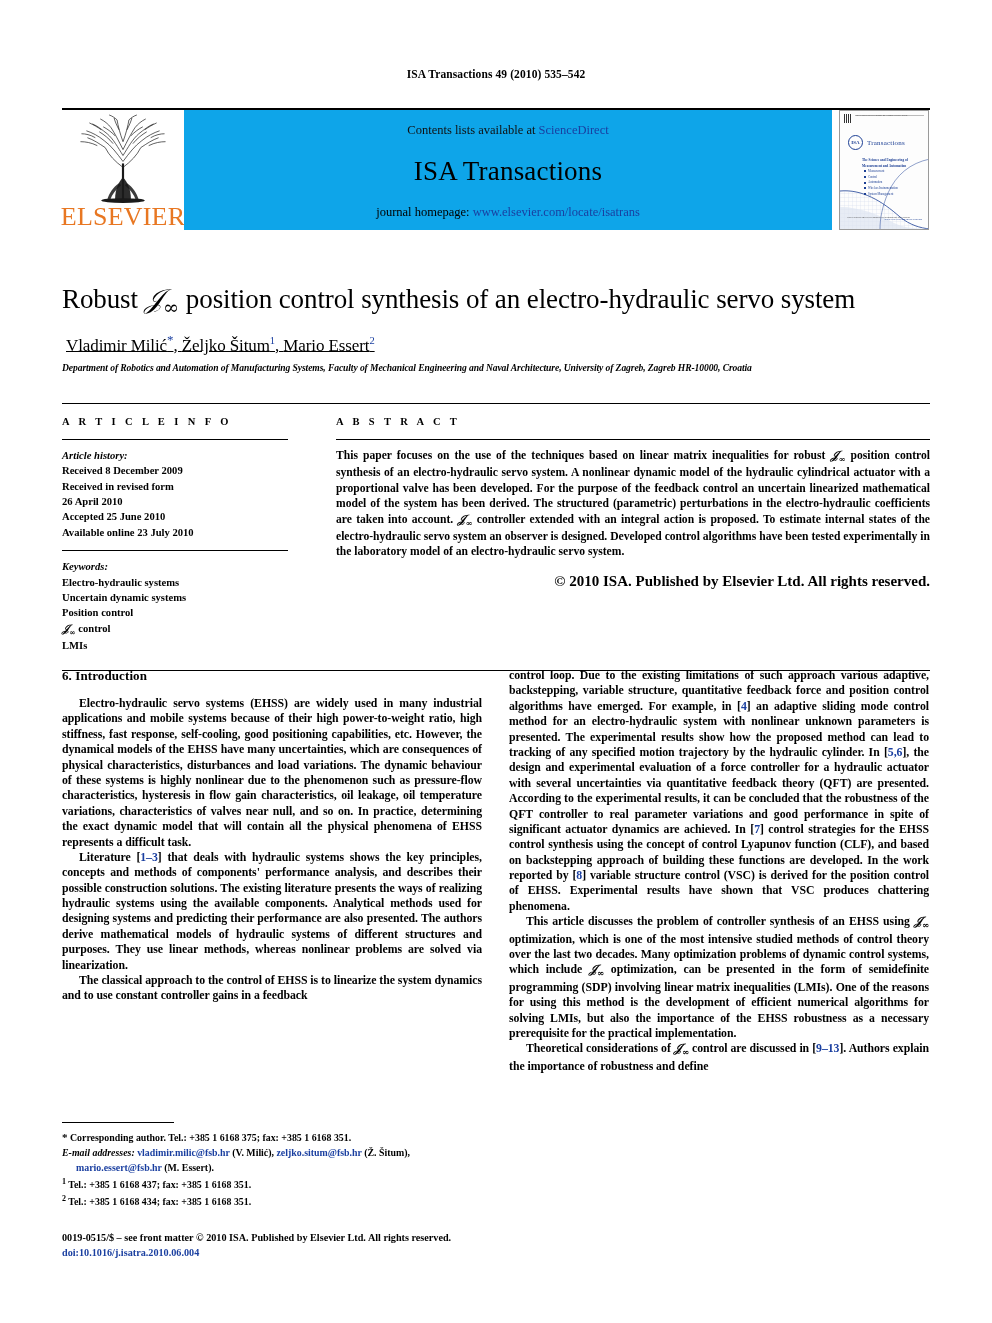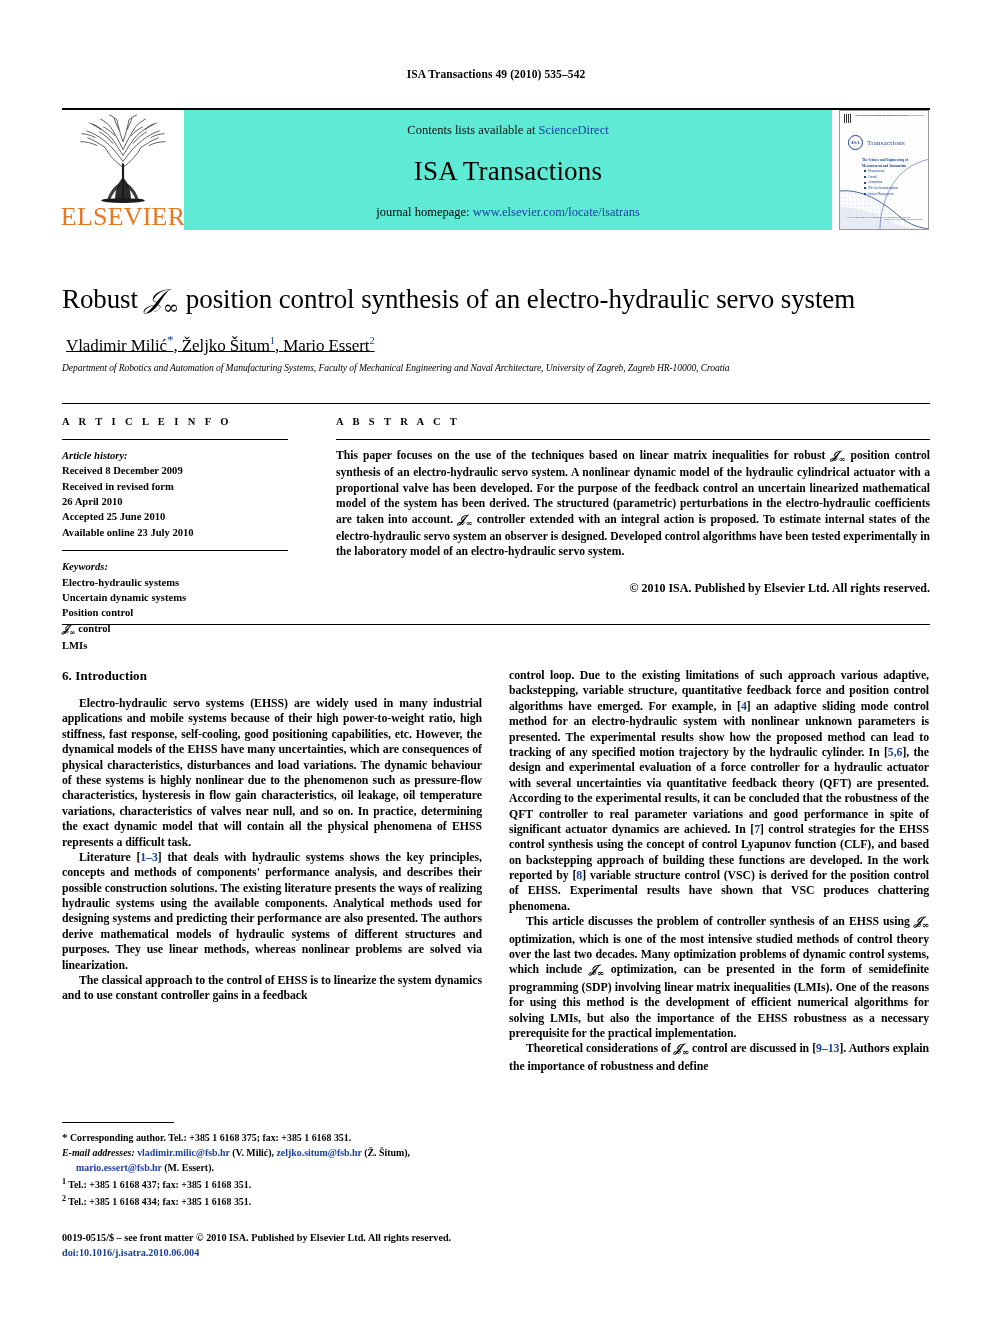--- a/index.html
+++ b/index.html
@@ -43,21 +43,21 @@
     font-family: "Liberation Serif", serif;
     font-size: 26px;
     letter-spacing: .2px;
     color: #E87722;
     font-weight: 400;
     line-height: 1;
     margin-top: 1px;
   }
   .mast-center {
     flex: 1 1 auto;
-    background: #5eead4;
+    background: #0ea5e9;
     display: flex; flex-direction: column;
     align-items: center; justify-content: space-between;
     padding: 13px 0 10px 0;
   }
   .contents-line { font-size: 12.5px; color: #111; }
   .contents-line .sd { color: #1a3fa0; }
   .journal-title {
     font-size: 27px;
     font-weight: 400;
     letter-spacing: .2px;
@@ -127,27 +127,27 @@
     margin: 0 0 7px 4px;
     letter-spacing: -.1px;
     text-decoration: underline;
   }
   .authors sup { font-size: 10.5px; vertical-align: super; }
   .authors .star { color: #1a3fa0; font-size: 13px; }
   .authors .fn { color: #1a3fa0; }
   .affiliation {
     font-size: 9.6px;
     font-style: italic;
-    font-weight: normal;
+    font-weight: bold;
     letter-spacing: -.1px;
   }
 
   
   .infoabs {
-    position: absolute; top: 403px; left: 62px; width: 868px; height: 222px;
+    position: absolute; top: 403px; left: 62px; width: 868px; height: 268px;
     border-top: 1px solid #000;
     border-bottom: 1px solid #000;
     display: flex;
   }
   .col-info { width: 248px; flex: 0 0 248px; padding: 12px 22px 0 0; }
   .col-abs  { flex: 1 1 auto; padding: 12px 0 0 26px; }
   .secheading {
     font-size: 10.5px;
     font-weight: bold;
     letter-spacing: 3.4px;
@@ -160,24 +160,24 @@
   .hist-line, .kw-line { font-size: 10.6px; line-height: 1.45; font-weight: bold; }
   .kw-block { margin-top: 10px; }
   .abs-text {
     font-size: 11.6px;
     line-height: 1.33;
     text-align: justify;
     font-weight: bold;
     margin: 0;
   }
   .copyright {
-    font-size: 12px;
+    font-size: 15px;
     font-weight: bold;
     text-align: right;
-    margin-top: 21px;
+    margin-top: 13px;
   }
 
   
   .body-cols {
     position: absolute; top: 668px; left: 62px; width: 868px;
     display: flex; gap: 27px;
   }
   .bcol { width: 420px; flex: 0 0 420px; }
   h2.sec-title {
     font-size: 13px; font-weight: bold; margin: 0 0 12px 0; letter-spacing: .1px;

